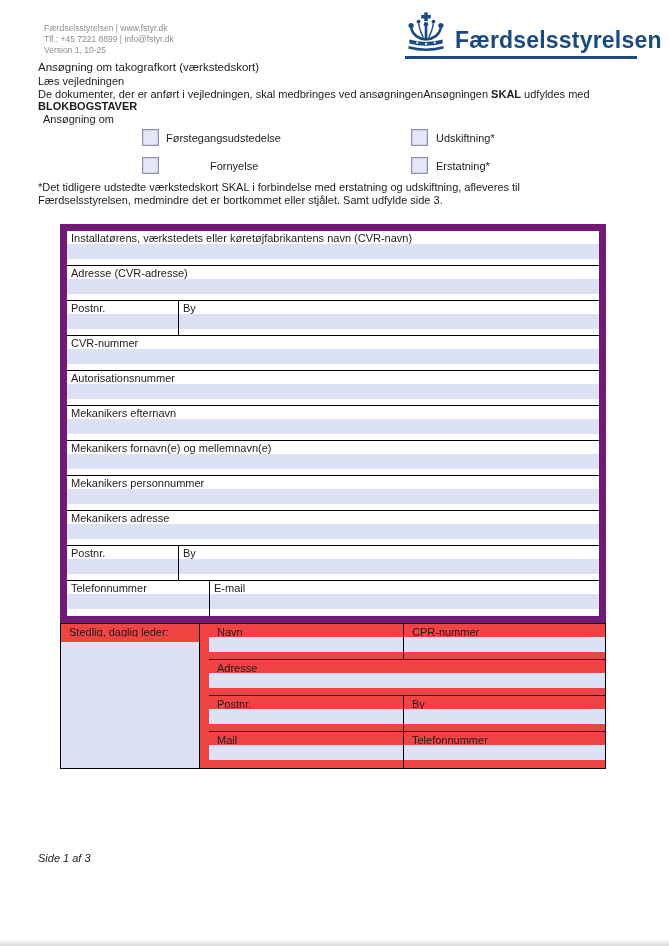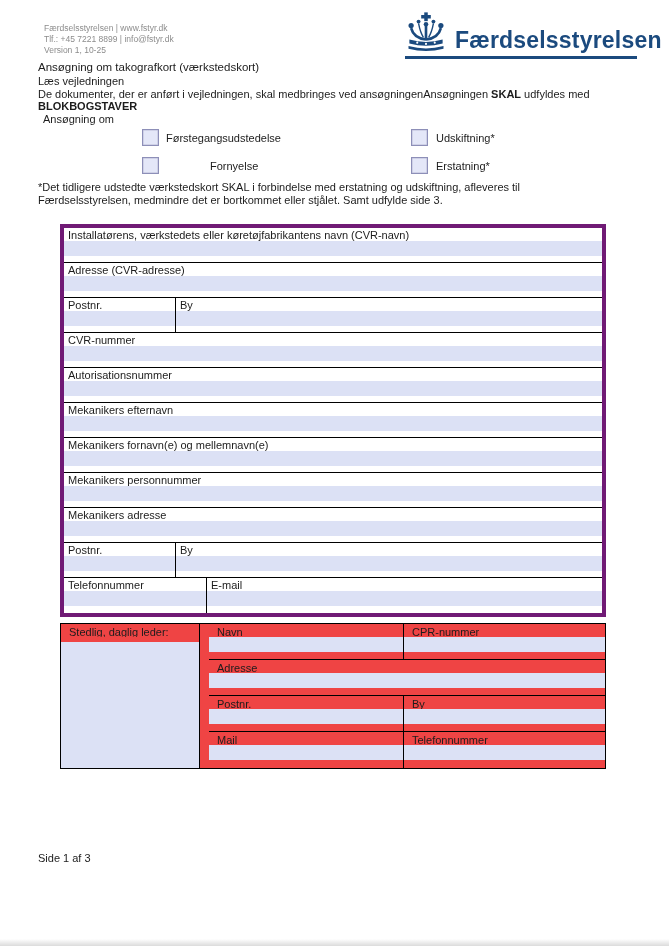--- a/index.html
+++ b/index.html
@@ -35,40 +35,40 @@
 
   
   .cb{position:absolute;width:17px;height:17px;background:var(--cb-fill);
       border:1px solid var(--cb-border);box-shadow:0 0 0 0.5px #b9bbd6 inset;}
   .cb-label{position:absolute;font-size:11px;white-space:nowrap;}
 
   
   .note{position:absolute;left:38px;top:181px;font-size:11px;line-height:13px;white-space:nowrap;}
 
   
-  .t1{position:absolute;left:60px;top:224px;width:546px;border:4px solid #701a75;background:#fff;}
+  .t1{position:absolute;left:60px;top:224px;width:546px;border:7px solid #701a75;background:#fff;}
   .t1row{display:flex;height:35px;border-bottom:1px solid #000;}
   .t1row:last-child{border-bottom:none;}
   .cell{position:relative;flex:1;min-width:0;}
   .cell.w113{flex:0 0 112px;border-right:1px solid #000;}
   .cell.w144{flex:0 0 143px;border-right:1px solid #000;}
   .flabel{height:13px;padding:2px 0 0 4px;font-size:11px;line-height:11px;white-space:nowrap;overflow:hidden;}
   .ffield{height:15px;width:100%;background:var(--field-fill);}
 
   .t2{position:absolute;left:60px;top:623px;width:546px;border:1px solid #000;display:flex;background:#ef4444;}
   .t2left{flex:0 0 139px;border-right:1px solid #000;position:relative;}
   .t2left .flabel{padding-left:8px;padding-top:3px;}
   .t2fill{position:absolute;left:0;right:0;top:18px;bottom:0;background:var(--field-fill);}
   .t2right{flex:1;display:flex;flex-direction:column;}
   .t2row{display:flex;height:36px;border-bottom:1px solid #000;margin-left:9px;}
   .t2row:last-child{border-bottom:none;}
   .t2row .cell .flabel{padding-left:8px;padding-top:3px;}
   .cell.w195{flex:0 0 195px;border-right:1px solid #000;}
 
-  .footer{position:absolute;left:38px;top:852px;font-size:11px;}
+  .footer{position:absolute;left:38px;top:852px;font-size:11px;font-style:italic;}
 </style>
 </head>
 <body>
 
 <div class="page">
 
   <div class="contact">
     <div>Færdselsstyrelsen | www.fstyr.dk</div>
     <div>Tlf.: +45 7221 8899 | info@fstyr.dk</div>
     <div>Version 1, 10-25</div>

